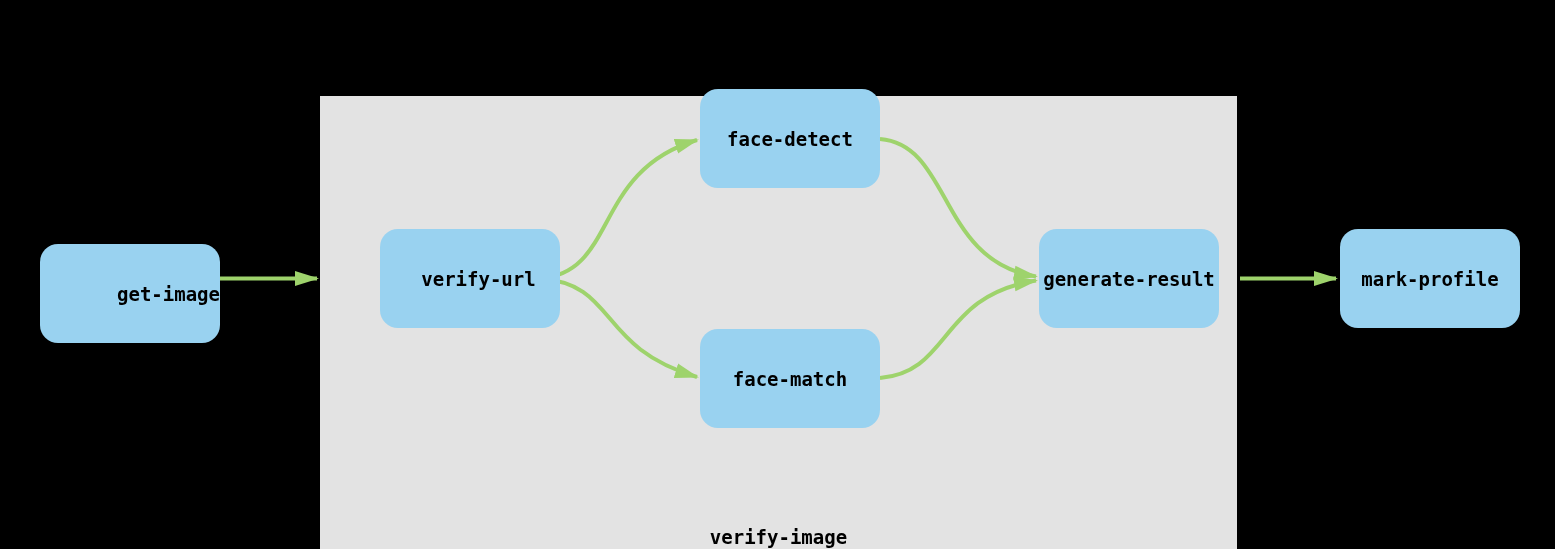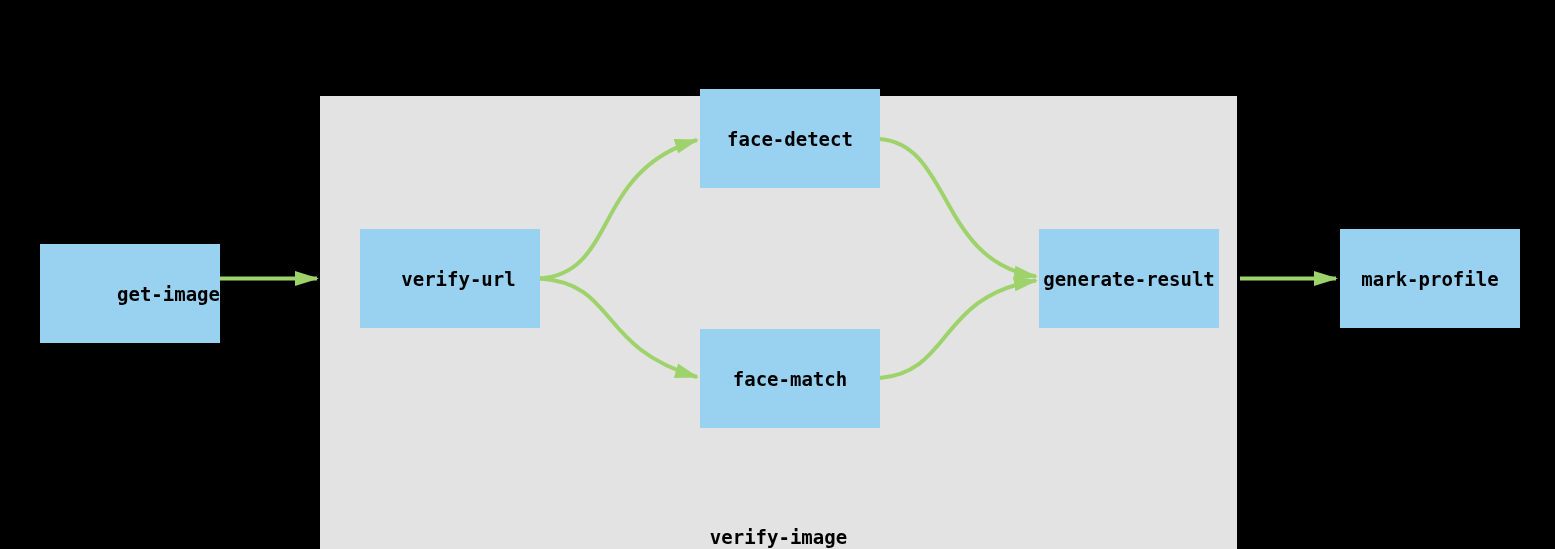--- a/index.html
+++ b/index.html
@@ -60,29 +60,30 @@
     stroke: none;
   }
   .node {
     position: absolute;
     width: 180px;
     height: 99px;
     background: var(--node-fill, #99d2f0);
     display: flex;
     align-items: center;
     justify-content: center;
+    border-radius: 18px;
   }
   .node span {
     font-weight: bold;
     font-size: 19px;
     color: var(--label-text, #000);
     white-space: nowrap;
   }
   .n-get-image       { left: 40px;   top: 244px; justify-content: flex-end; }
-  .n-verify-url      { left: 360px;  top: 229px; padding-left: 17px; }
+  .n-verify-url      { left: 380px;  top: 229px; padding-left: 17px; }
   .n-face-detect     { left: 700px;  top: 89px;  }
   .n-face-match      { left: 700px;  top: 329px; }
   .n-generate-result { left: 1039px; top: 229px; }
   .n-mark-profile    { left: 1340px; top: 229px; justify-content: center; }
 </style>
 </head>
 <body>
 
 <div class="stage">
 

